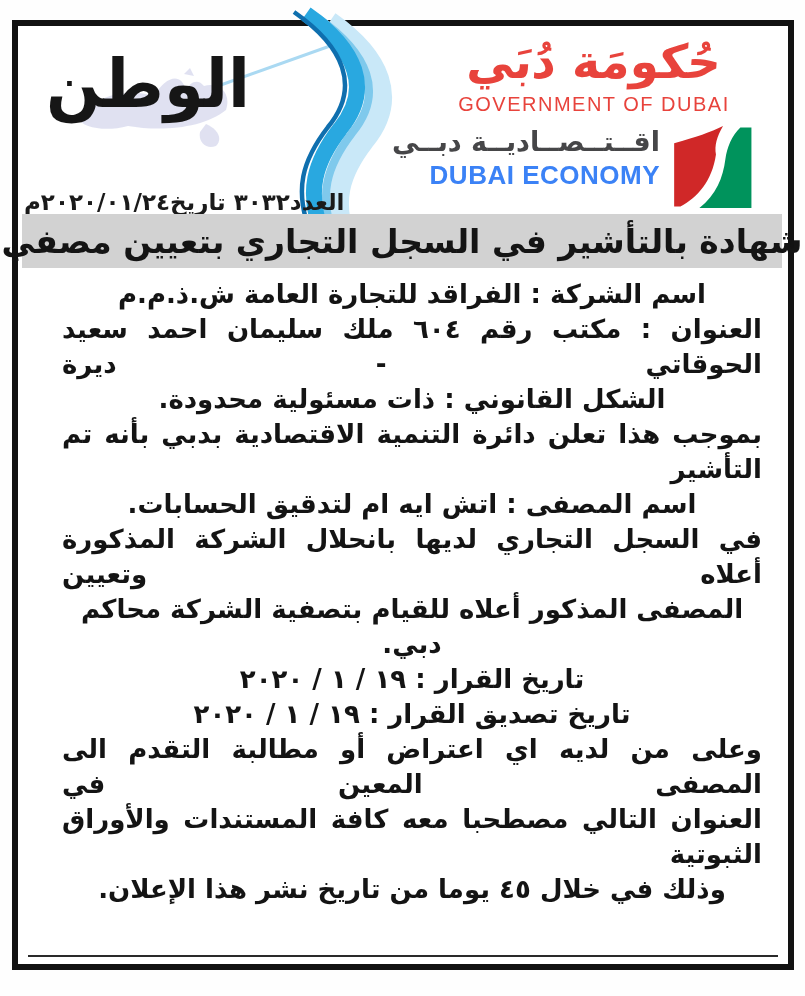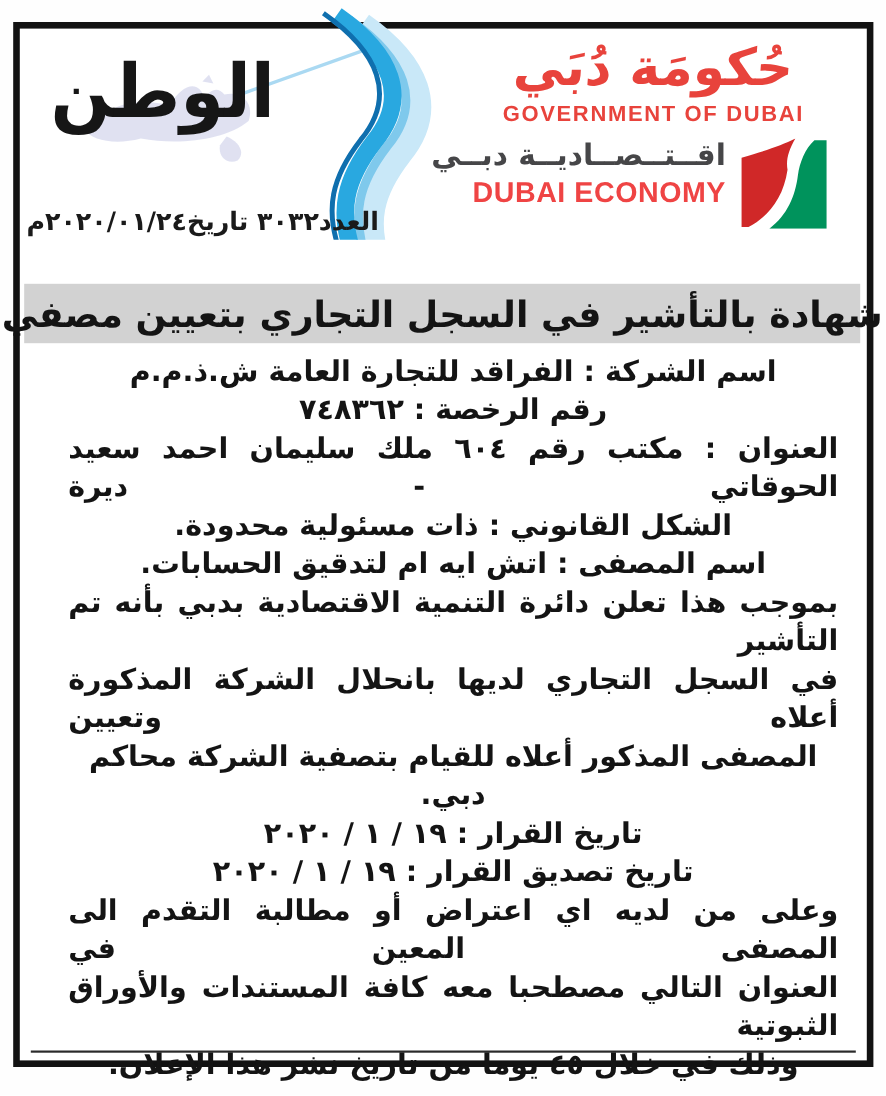--- a/index.html
+++ b/index.html
@@ -9,48 +9,48 @@
   }
   .frame{
     position:absolute;left:12px;top:20px;width:782px;height:950px;
     border:6px solid #121212;box-sizing:border-box;background:#fff;
   }
   .inner-rule{
     position:absolute;left:10px;right:10px;bottom:7px;height:0;
     border-top:2px solid #2a2a2a;
   }
   
-  .header{position:relative;height:232px;}
+  .header{position:relative;height:188px;}
   .swoosh{position:absolute;left:150px;top:-24px;width:330px;height:216px;pointer-events:none;}
   .watermark{position:absolute;left:48px;top:40px;width:185px;height:90px;opacity:.55;}
   .np-name{
     position:absolute;left:28px;top:26px;font-size:64px;font-weight:bold;color:#161616;
     direction:rtl;letter-spacing:0;line-height:1;transform:scaleY(1.05);
   }
   .issue-line{
     position:absolute;left:6px;top:122px;font-size:23px;font-weight:bold;color:#1a1a1a;
     direction:rtl;white-space:nowrap;margin-top:41px;
   }
   .gov-col{position:absolute;right:8px;top:0;width:372px;text-align:center;}
   .gov-cal{
     font-size:47px;font-weight:bold;color:#e8433c;direction:rtl;line-height:1.35;
     margin-top:4px;transform:skewX(-4deg);
   }
   .gov-en{
-    font-size:20px;font-weight:bold;color:#e8433c;letter-spacing:1.5px;margin-top:0px;
+    font-size:20px;font-weight:normal;color:#e8433c;letter-spacing:1.5px;margin-top:0px;
     font-family:"Liberation Sans","DejaVu Sans",sans-serif;white-space:nowrap;
   }
   .ded-row{
     display:flex;flex-direction:row;justify-content:flex-end;align-items:flex-start;
     margin-top:10px;padding-right:28px;gap:12px;
   }
   .ded-text{text-align:right;}
   .ded-ar{font-size:27px;font-weight:bold;color:#464648;direction:rtl;line-height:1.2;white-space:nowrap;}
   .ded-en{
-    font-size:26px;font-weight:bold;color:#ef4444;letter-spacing:.5px;margin-top:1px;
+    font-size:26px;font-weight:bold;color:#3b82f6;letter-spacing:.5px;margin-top:1px;
     font-family:"Liberation Sans","DejaVu Sans",sans-serif;white-space:nowrap;
   }
   .ded-mark{width:80px;height:82px;flex:0 0 auto;}
   
   .title-bar{
     position:relative;margin:0 6px 0 4px;height:54px;background:#d2d2d2;
     display:flex;align-items:center;justify-content:center;text-align:center;
   }
   .title-bar span{
     font-size:33px;font-weight:bold;color:#141414;direction:rtl;white-space:nowrap;
@@ -104,25 +104,24 @@
         </div>
       </div>
     </div>
 
     <div class="title-bar">
       <span>شهادة بالتأشير في السجل التجاري بتعيين مصفي</span>
     </div>
 
     <div class="body">
         <div class="bl">اسم الشركة : الفراقد للتجارة العامة ش.ذ.م.م</div>
-        <div class="bl">رقم الرخصة : ٧٤٨٣٦٢</div>
         <div class="bl j">العنوان : مكتب رقم ٦٠٤ ملك سليمان احمد سعيد الحوقاتي - ديرة</div>
         <div class="bl">الشكل القانوني : ذات مسئولية محدودة.</div>
+        <div class="bl j">بموجب هذا تعلن دائرة التنمية الاقتصادية بدبي بأنه تم التأشير</div>
         <div class="bl">اسم المصفى : اتش ايه ام لتدقيق الحسابات.</div>
-        <div class="bl j">بموجب هذا تعلن دائرة التنمية الاقتصادية بدبي بأنه تم التأشير</div>
         <div class="bl j">في السجل التجاري لديها بانحلال الشركة المذكورة أعلاه وتعيين</div>
         <div class="bl">المصفى المذكور أعلاه للقيام بتصفية الشركة محاكم دبي.</div>
         <div class="bl">تاريخ القرار : ١٩ / ١ / ٢٠٢٠</div>
         <div class="bl">تاريخ تصديق القرار : ١٩ / ١ / ٢٠٢٠</div>
         <div class="bl j">وعلى من لديه اي اعتراض أو مطالبة التقدم الى المصفى المعين في</div>
         <div class="bl j">العنوان التالي مصطحبا معه كافة المستندات والأوراق الثبوتية</div>
         <div class="bl">وذلك في خلال ٤٥ يوما من تاريخ نشر هذا الإعلان.</div>
       </div>
 
     <div class="inner-rule"></div>

